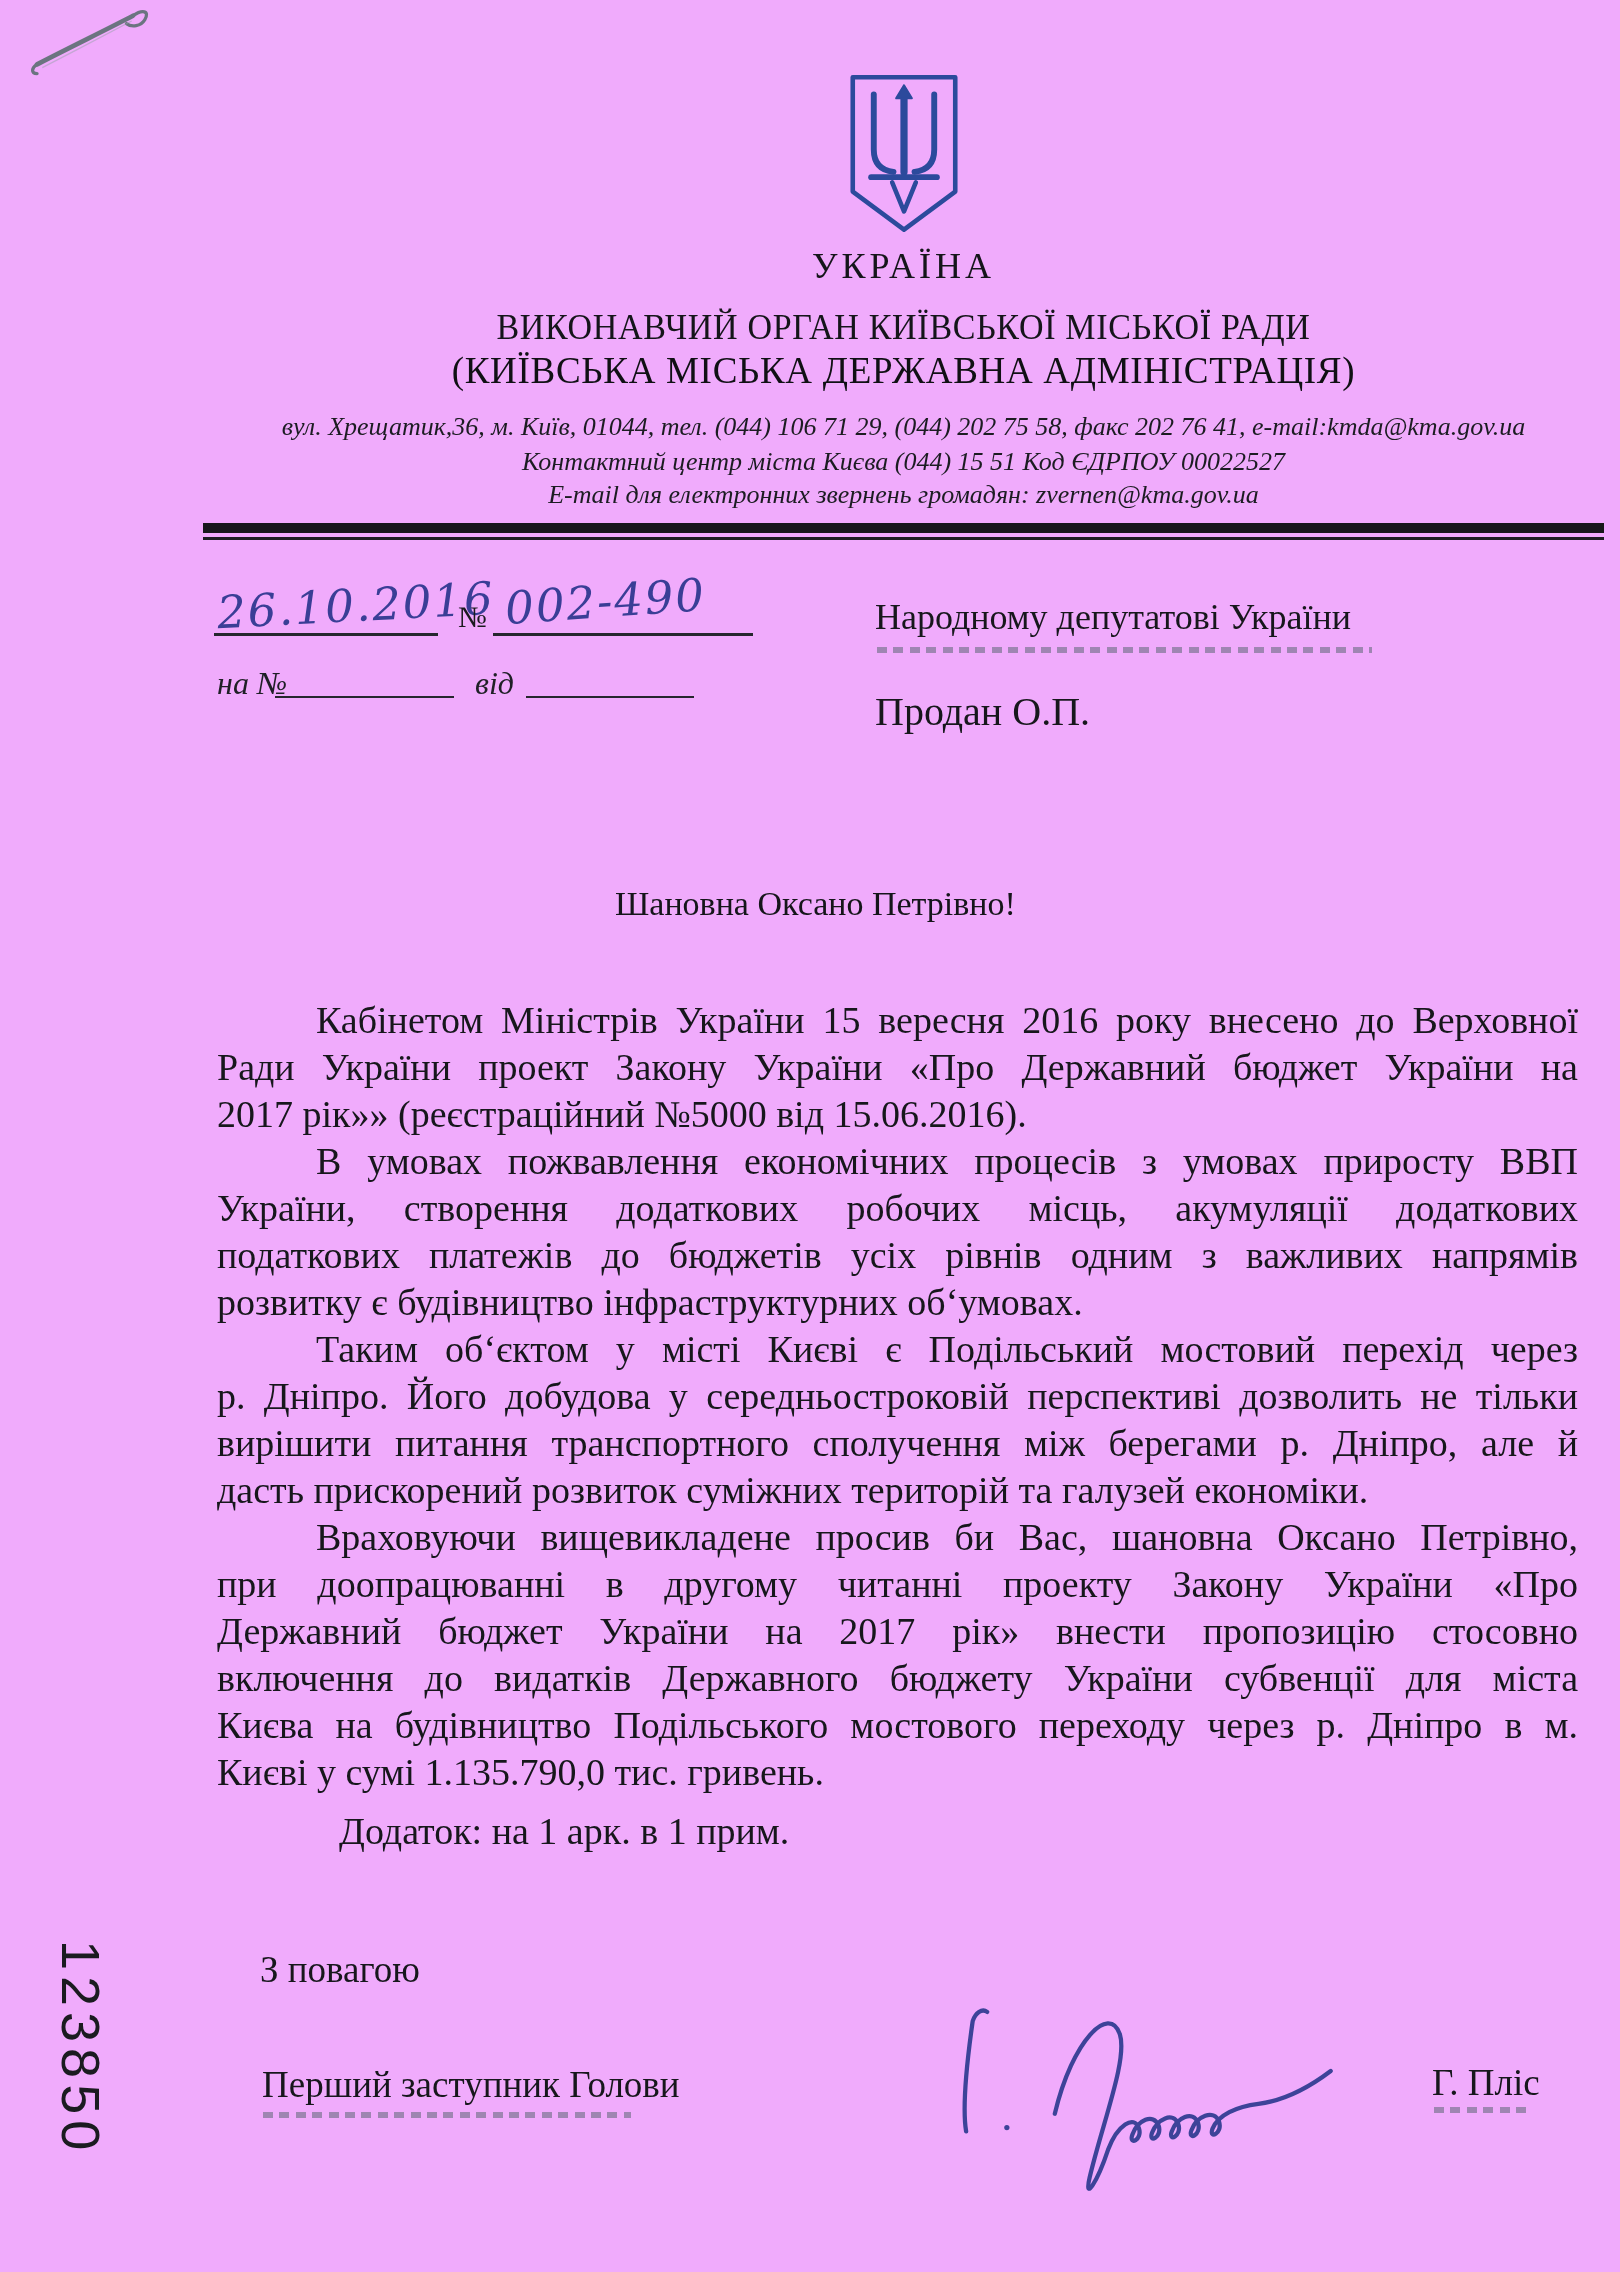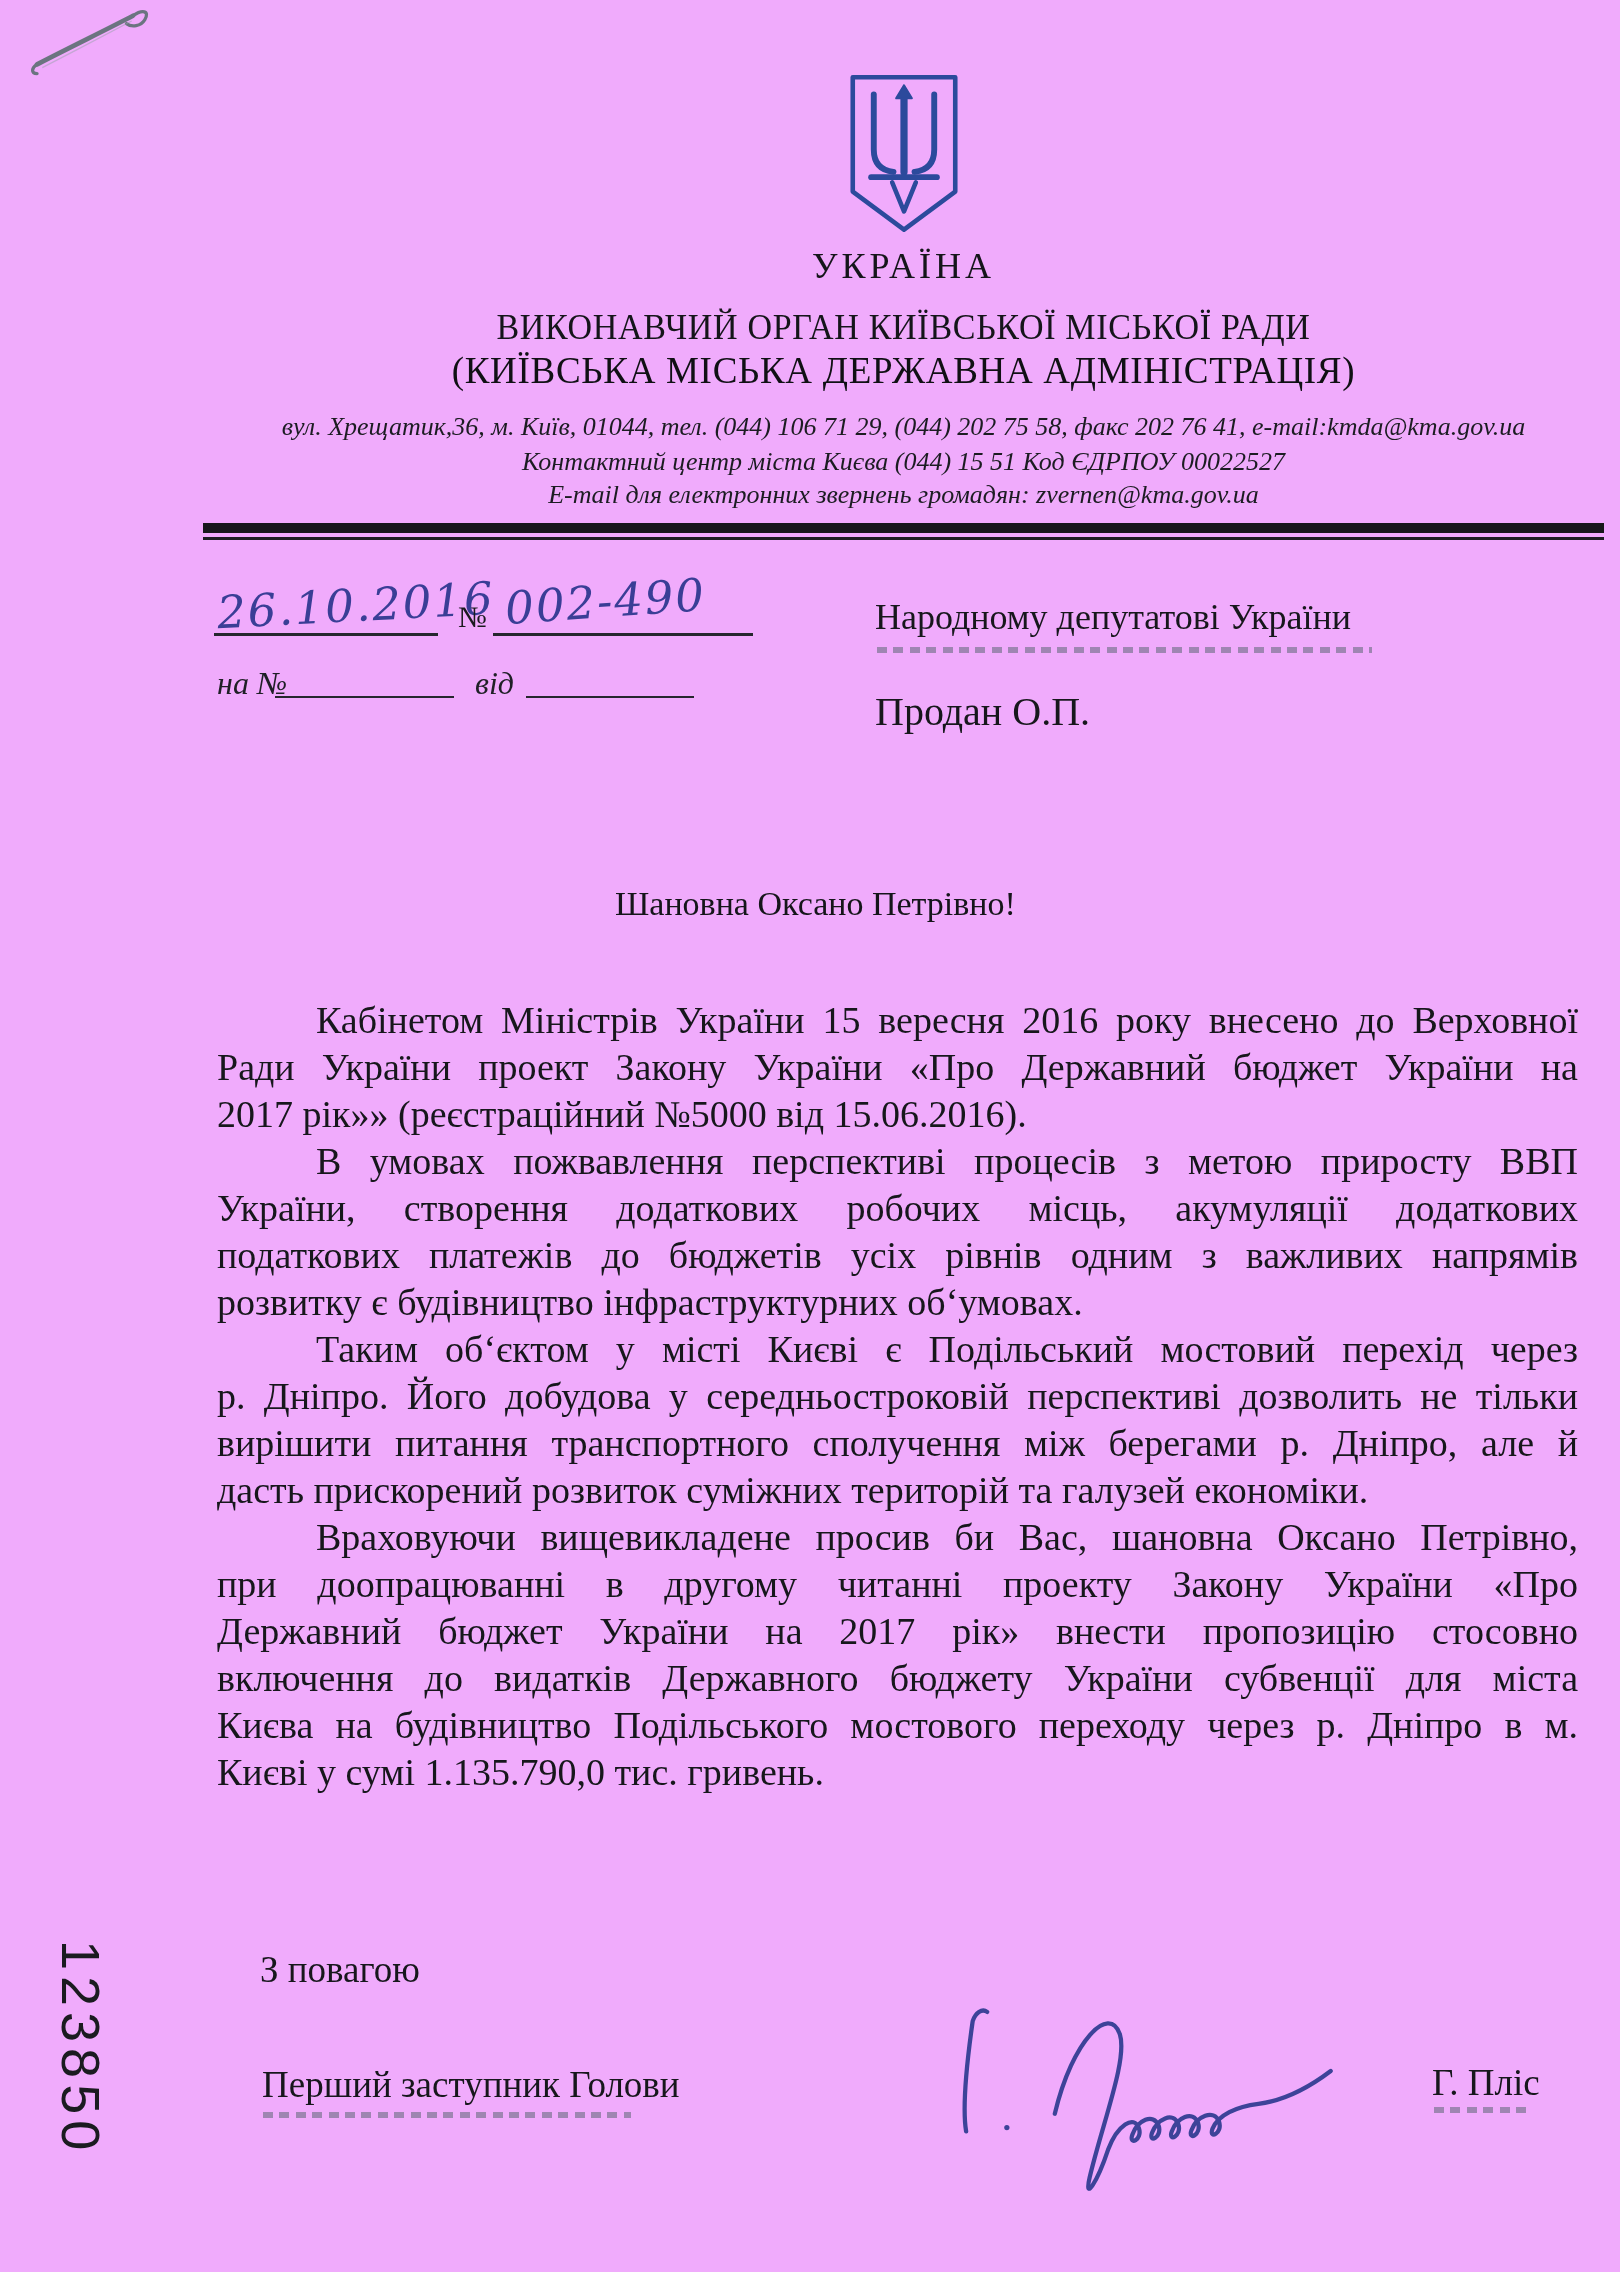--- a/index.html
+++ b/index.html
@@ -123,39 +123,40 @@
   <div class="salutation">Шановна Оксано Петрівно!</div>
 
   <div class="body-block">
 
   <div class="para">
         <div class="line first">Кабінетом Міністрів України 15 вересня 2016 року внесено до Верховної</div>
         <div class="line">Ради України проект Закону України «Про Державний бюджет України на</div>
         <div class="line last">2017 рік»» (реєстраційний №5000 від 15.06.2016).</div>
       </div>
       <div class="para">
-        <div class="line first">В умовах пожвавлення перспективі процесів з метою приросту ВВП</div>
+        <div class="line first">В умовах пожвавлення економічних процесів з умовах приросту ВВП</div>
         <div class="line">України, створення додаткових робочих місць, акумуляції додаткових</div>
         <div class="line">податкових платежів до бюджетів усіх рівнів одним з важливих напрямів</div>
         <div class="line last">розвитку є будівництво інфраструктурних об‘умовах.</div>
       </div>
       <div class="para">
         <div class="line first">Таким об‘єктом у місті Києві є Подільський мостовий перехід через</div>
         <div class="line">р. Дніпро. Його добудова у середньостроковій перспективі дозволить не тільки</div>
         <div class="line">вирішити питання транспортного сполучення між берегами р. Дніпро, але й</div>
         <div class="line last">дасть прискорений розвиток суміжних територій та галузей економіки.</div>
       </div>
       <div class="para">
         <div class="line first">Враховуючи вищевикладене просив би Вас, шановна Оксано Петрівно,</div>
         <div class="line">при доопрацюванні в другому читанні проекту Закону України «Про</div>
         <div class="line">Державний бюджет України на 2017 рік» внести пропозицію стосовно</div>
         <div class="line">включення до видатків Державного бюджету України субвенції для міста</div>
         <div class="line">Києва на будівництво Подільського мостового переходу через р. Дніпро в м.</div>
         <div class="line last">Києві у сумі 1.135.790,0 тис. гривень.</div>
       </div>
+      <div class="attach">Додаток: на 1 арк. в 1 прим.</div>
     </div>
 
   <div class="closing">З повагою</div>
   <div class="sig-title">Перший заступник Голови</div>
   <div class="smudge sm-title"></div>
 
   <svg class="sig-svg" width="473" height="276" viewBox="0 0 720 420">
     <g fill="none" stroke="#3d4399" stroke-width="6.5" stroke-linecap="round" stroke-linejoin="round">
       <path d="M122,50 C114,44 104,52 100,64 C92,120 84,196 90,232"></path>
       <circle cx="152" cy="226" r="4" fill="#3d4399" stroke="none"></circle>

